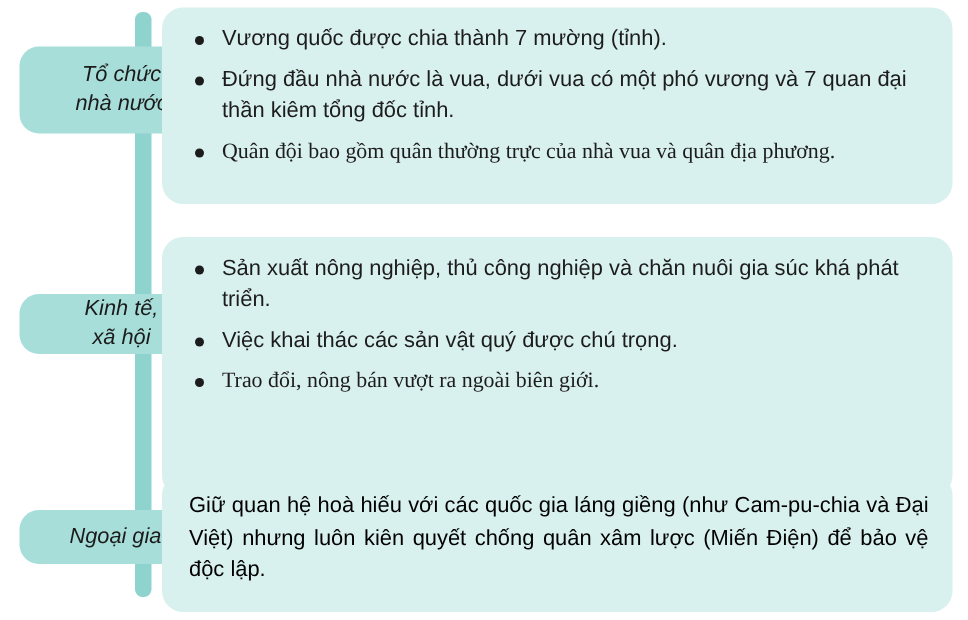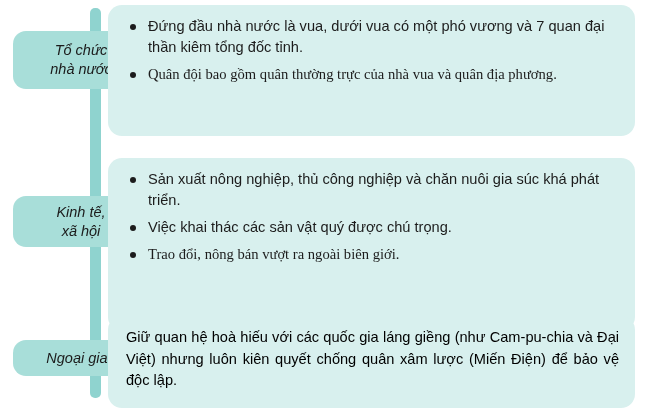--- a/index.html
+++ b/index.html
@@ -64,21 +64,21 @@
     font-size: 14.5px;
     line-height: 19px;
     text-align: center;
     display: flex;
     align-items: center;
     justify-content: center;
     box-sizing: border-box;
     padding: 6px 4px;
   }
   .label-1 { top: 31px; height: 58px; }
-  .label-2 { top: 196px; height: 51px; }
+  .label-2 { top: 196px; height: 40px; }
   .label-3 { top: 340px; height: 36px; }
 
   .content-box {
     position: absolute;
     left: 108px;
     width: 527px;
     background: #d8f0ee;
     border-radius: 14px;
     box-sizing: border-box;
     padding: 11px 16px 11px 18px;
@@ -126,20 +126,21 @@
 <div class="watermark">VZ</div>
 
 <div class="diagram">
 
   <div class="spine"></div>
 
   <div class="label-box label-1" style="white-space: pre-line;">Tổ chức
 nhà nước</div>
   <div class="content-box box-1">
     <ul class="bullets">
+      <li>Vương quốc được chia thành 7 mường (tỉnh).</li>
       <li>Đứng đầu nhà nước là vua, dưới vua có một phó vương và 7 quan đại thần kiêm tổng đốc tỉnh.</li>
       <li>Quân đội bao gồm quân thường trực của nhà vua và quân địa phương.</li>
     </ul>
   </div>
 
   <div class="label-box label-2" style="white-space: pre-line;">Kinh tế,
 xã hội</div>
   <div class="content-box box-2">
     <ul class="bullets">
       <li>Sản xuất nông nghiệp, thủ công nghiệp và chăn nuôi gia súc khá phát triển.</li>

